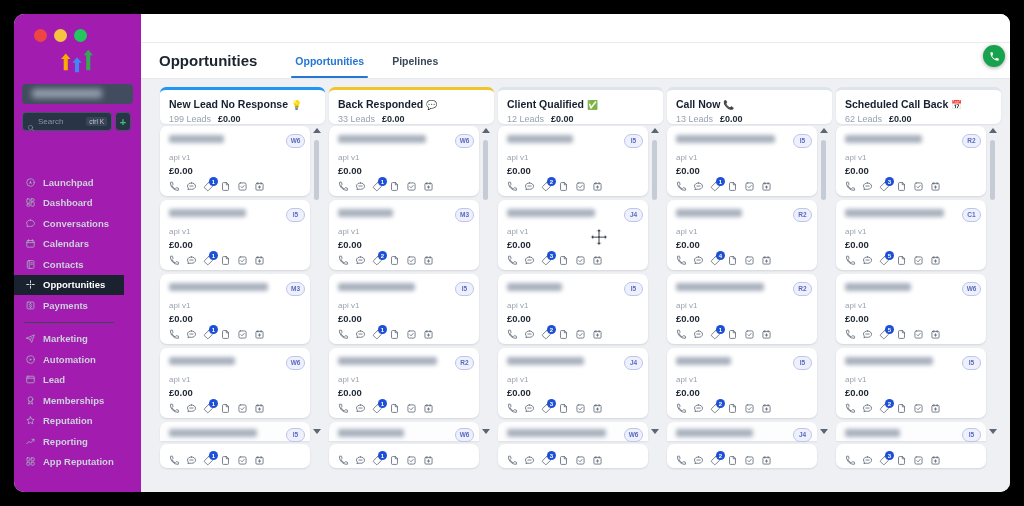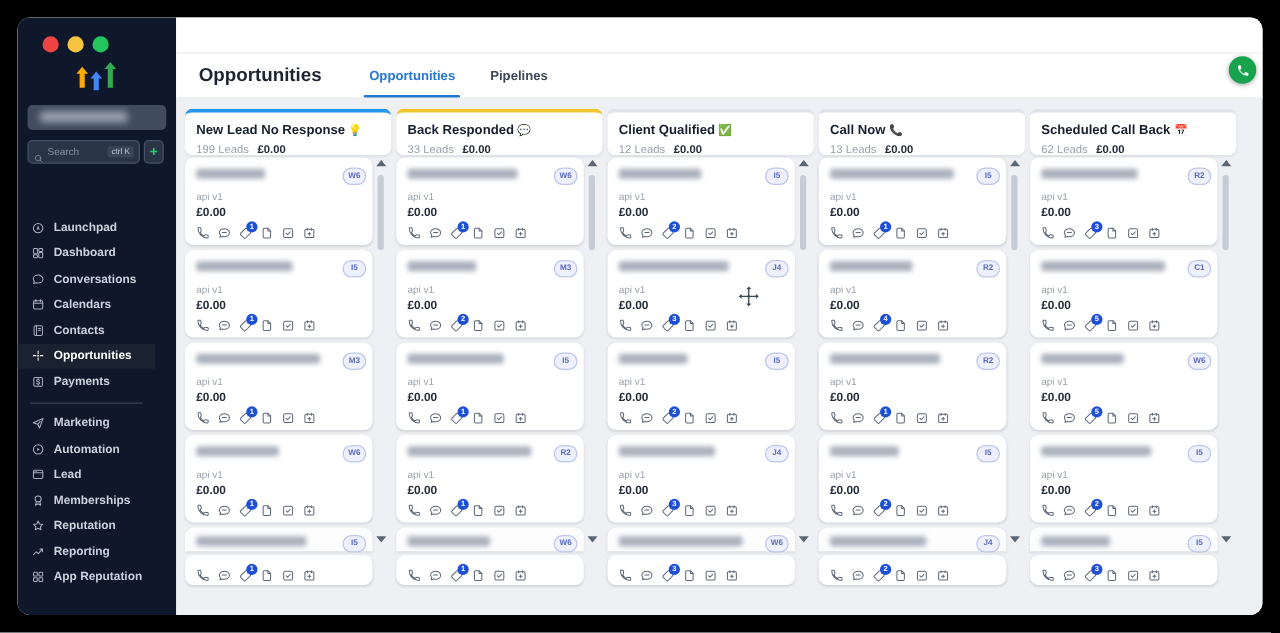--- a/index.html
+++ b/index.html
@@ -1,21 +1,21 @@
 <!DOCTYPE html>
 <html><head>
 <meta charset="utf-8">
 <style>
   html,body{margin:0;padding:0;}
   body{width:1024px;height:506px;background:#000;position:relative;overflow:hidden;
        font-family:"Liberation Sans","DejaVu Sans",sans-serif;-webkit-font-smoothing:antialiased;}
   .window{position:absolute;left:14px;top:14px;width:996px;height:478px;border-radius:10px;overflow:hidden;background:#fff;}
 
   
-  .sidebar{position:absolute;left:0;top:0;bottom:0;width:127px;background:#0f172a;}
+  .sidebar{position:absolute;left:0;top:0;bottom:0;width:127px;background:#a21caf;}
   .traffic{position:absolute;top:15px;left:20px;display:flex;gap:7px;}
   .traffic .dot{width:13px;height:13px;border-radius:50%;}
   .logo{position:absolute;top:30px;left:44px;width:38px;height:30px;}
   .account-blob{position:absolute;top:70px;left:8px;width:111px;height:20px;border-radius:4px;background:#414c5e;overflow:hidden;}
   .account-blob .blurbar{position:absolute;left:10px;top:5px;width:70px;height:9px;border-radius:2px;background:#97a0ae;filter:blur(3px);}
   .search-row{position:absolute;top:98px;left:8px;display:flex;gap:3px;align-items:center;}
   .search-box{width:90px;height:19px;border:1px solid #46536a;background:#2a3447;border-radius:4px;display:flex;align-items:center;padding:0 4px;box-sizing:border-box;gap:3px;}
   .search-box .sicon{width:8px;height:8px;color:#8b95a6;flex:none;}
   .search-ph{font-size:8px;color:#8b95a6;flex:1;}
   .kbd{font-size:6.5px;color:#c2c9d4;background:#3a4558;border-radius:2px;padding:1px 3px;flex:none;}
@@ -33,21 +33,21 @@
   .headerrow{height:36px;background:#fff;border-bottom:1px solid #e6e8ec;display:flex;align-items:flex-end;padding-left:18px;box-sizing:border-box;}
   .page-title{font-size:15px;font-weight:700;color:#1c2430;margin:0 38px 9px 0;}
   .tabs{display:flex;align-items:flex-end;height:100%;}
   .tab{font-size:10.5px;font-weight:700;color:#3c4758;margin-right:28px;padding-bottom:11px;position:relative;cursor:pointer;}
   .tab.active{color:#2477d2;}
   .tab.active:after{content:"";position:absolute;left:-4px;right:-4px;bottom:0;height:2px;background:#2477d2;border-radius:2px;}
   .fab{position:absolute;top:31px;right:5px;width:22px;height:22px;border-radius:50%;background:#17a34e;box-shadow:0 1px 4px rgba(0,0,0,.35);display:flex;align-items:center;justify-content:center;z-index:5;}
   .fab .ficon{width:11px;height:11px;display:flex;}
 
   
-  .board{position:absolute;top:65px;left:0;right:0;bottom:0;padding:8px 0 0 7px;box-sizing:border-box;}
+  .board{position:absolute;top:65px;left:0;right:0;bottom:0;padding:8px 0 0 19px;box-sizing:border-box;}
   .cols{display:flex;gap:4px;}
   .column{width:165px;flex:none;}
   .col-header{height:37px;background:#fff;border-radius:6px;border-top:3px solid #ccc;box-shadow:0 1px 2px rgba(16,24,40,.07);padding:4px 9px 0;box-sizing:border-box;}
   .col-title{font-size:10.5px;font-weight:700;color:#16202e;white-space:nowrap;}
   .col-emoji{font-size:9px;margin-left:3px;}
   .col-sub{margin-top:2px;font-size:9px;color:#98a1ae;}
   .col-value{color:#222b38;font-weight:700;margin-left:7px;}
   .col-body{position:relative;height:345px;margin-top:2px;}
   .cards{width:150px;}
   .card{background:#fff;border-radius:7px;box-shadow:0 1px 2px rgba(16,24,40,.12);height:70px;margin-bottom:4px;padding:7px 8px 0 9px;box-sizing:border-box;position:relative;}

